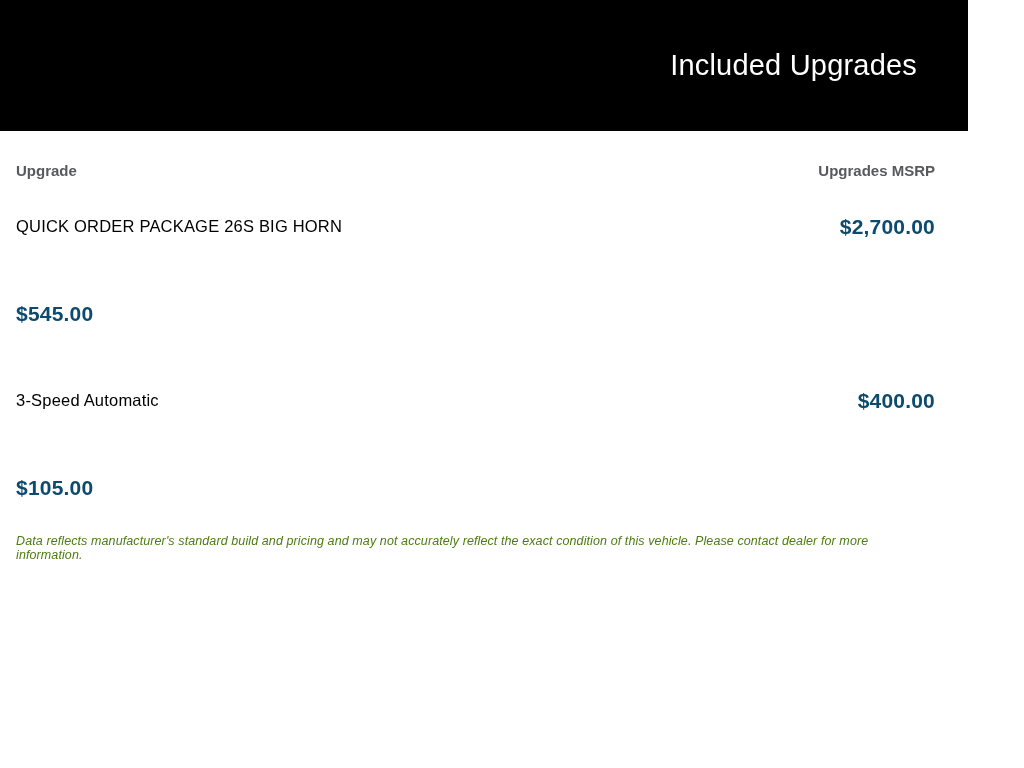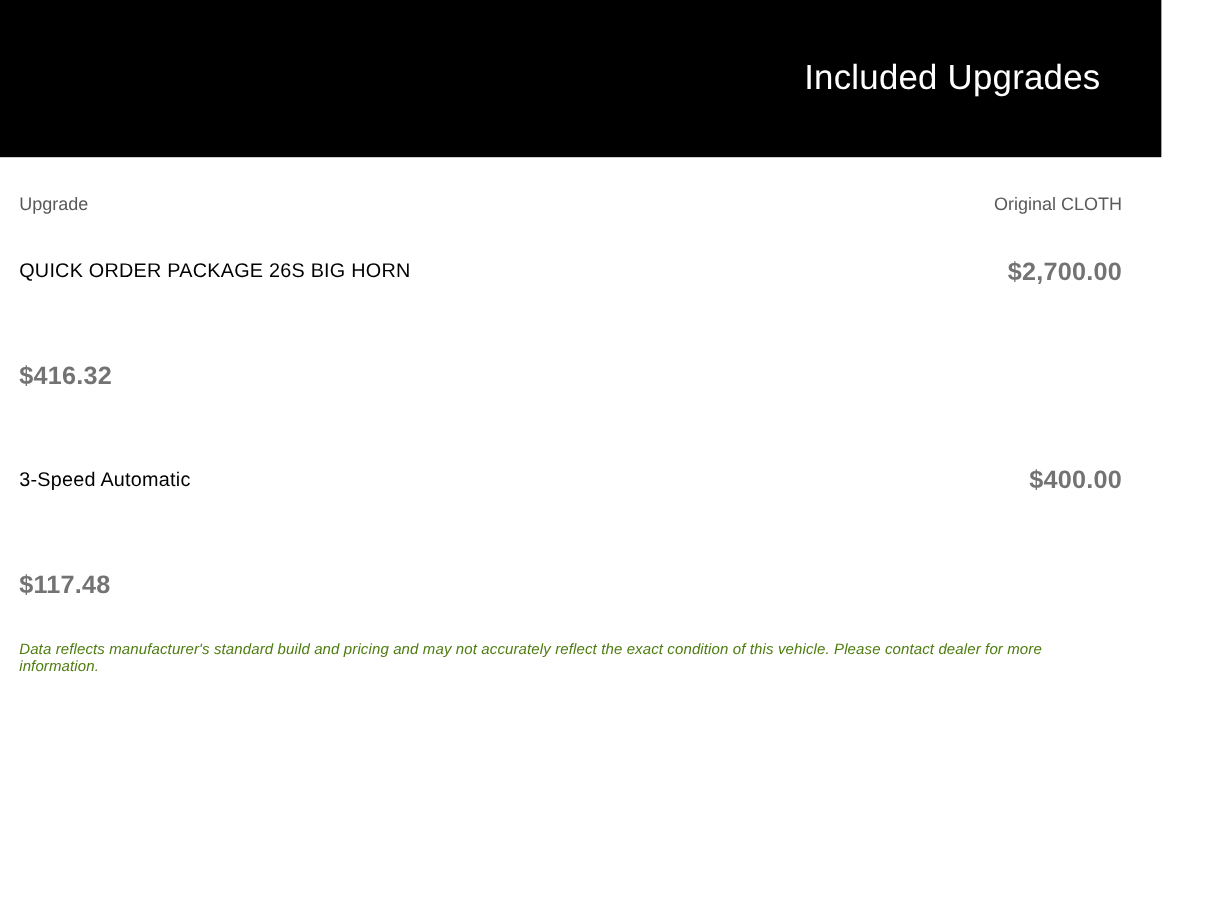--- a/index.html
+++ b/index.html
@@ -36,36 +36,37 @@
   }
   .col-headers {
     display: flex;
     justify-content: space-between;
     align-items: flex-end;
     padding-top: 28px;
     height: 24px;
     line-height: 24px;
     font-size: 15px;
     color: #58595b;
+    font-weight: bold;
   }
   .rows .row {
     height: 87px;
     display: flex;
     justify-content: space-between;
     align-items: center;
   }
   .row .name {
     font-size: 16.5px;
     color: #000000;
     letter-spacing: 0.2px;
   }
   .row .price {
     font-size: 21px;
     font-weight: 700;
-    color: #737373;
+    color: #0c4a6e;
     letter-spacing: 0.2px;
   }
   .disclaimer {
     margin-top: 3px;
     font-size: 12.5px;
     font-style: italic;
     color: #4d7c0f;
     letter-spacing: 0.1px;
   }
 </style>
@@ -75,41 +76,41 @@
 <div class="page">
 
   <div class="banner">
     <div class="title">Included Upgrades</div>
   </div>
 
   <div class="content">
 
     <div class="col-headers">
       <span>Upgrade</span>
-      <span>Original CLOTH</span>
+      <span>Upgrades MSRP</span>
     </div>
 
     <div class="rows" id="rows">
   <div class="row">
     <span class="name">QUICK ORDER PACKAGE 26S BIG HORN</span>
     <span class="price">$2,700.00</span>
   </div>
 
 
   <div class="row">
-    <span class="price">$416.32</span>
+    <span class="price">$545.00</span>
   </div>
 
   <div class="row">
     <span class="name">3-Speed Automatic</span>
     <span class="price">$400.00</span>
   </div>
 
 
   <div class="row">
-    <span class="price">$117.48</span>
+    <span class="price">$105.00</span>
   </div>
 </div>
 
     <div class="disclaimer">Data reflects manufacturer's standard build and pricing and may not accurately reflect the exact condition of this vehicle. Please contact dealer for more information.</div>
   </div>
 
 </div>
 
 </body></html>

